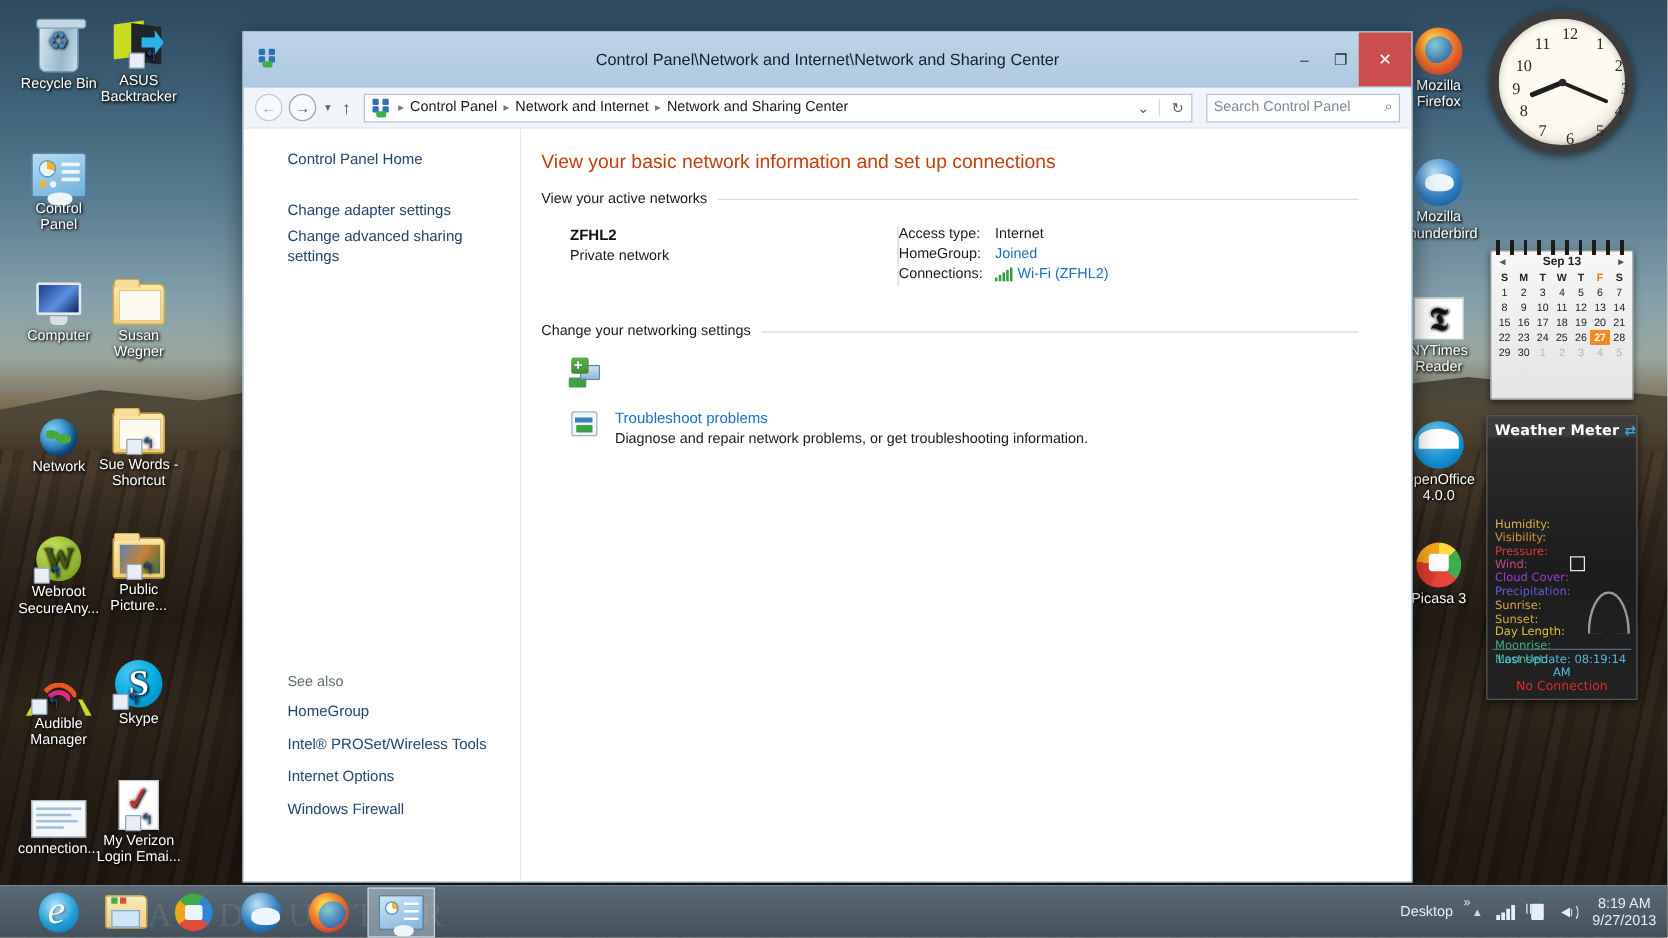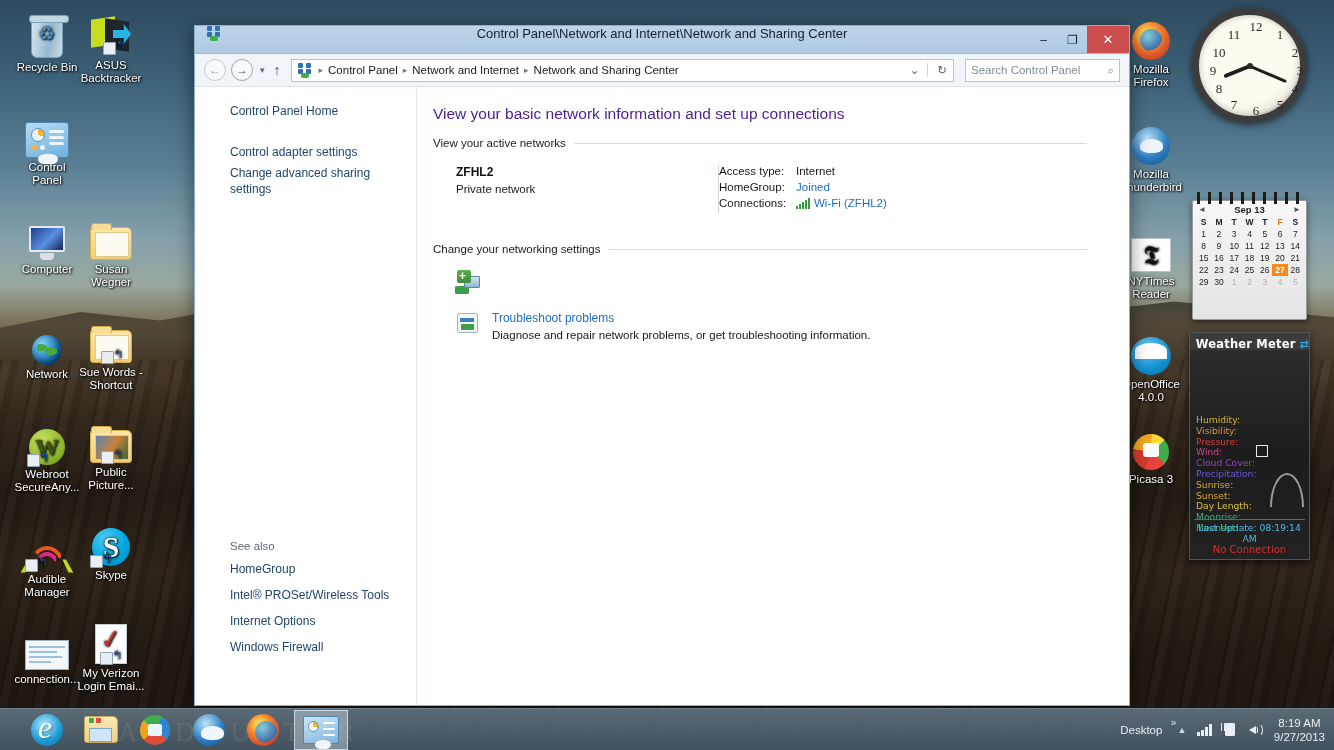--- a/index.html
+++ b/index.html
@@ -142,22 +142,22 @@
   #weather .sq{position:absolute;left:66px;top:112px;width:12px;height:12px;border:1.5px solid #e8e8e8;}
   #weather .arc{position:absolute;left:80px;top:140px;width:34px;height:34px;border:2px solid #9a9a9a;border-radius:50% 50% 0 0/100% 100% 0 0;border-bottom:none;}
   #weather .foot{position:absolute;left:4px;right:4px;bottom:4px;border-top:1px solid #4b6e86;padding-top:2px;text-align:center;}
   #weather .upd{color:#53b6e6;font-size:9.2px;}
   #weather .noconn{color:#e02b2b;font-size:10px;text-align:center;}
 
   
   #win{position:absolute;left:194px;top:25px;width:936px;height:681px;z-index:10;
     background:#fff;border:1px solid #8ab0d0;box-shadow:0 4px 18px rgba(0,0,0,.5);
     display:flex;flex-direction:column;}
-  #titlebar{height:28px;background:linear-gradient(#bdd4e8,#aec9e2);
-    display:flex;position:relative;border-bottom:1px solid #9cbada;}
+  #titlebar{height:44px;background:linear-gradient(#bdd4e8,#aec9e2);
+    display:flex;align-items:center;position:relative;border-bottom:1px solid #9cbada;}
   #titlebar .tb-icon{width:18px;height:18px;margin-left:11px;position:relative;}
   #titlebar .title{position:absolute;left:0;right:0;text-align:center;font-size:13px;color:#13202c;pointer-events:none;}
   #wbtns{margin-left:auto;display:flex;height:100%;}
   #wbtns .wb{width:29px;height:100%;display:flex;align-items:center;justify-content:center;color:#18242e;font-size:12px;}
   #wbtns .wb.close{width:42px;background:#cb4d4d;color:#fff;font-size:13px;}
 
   .neticon{position:relative;width:16px;height:15px;}
   .neticon i{position:absolute;width:5px;height:5px;background:#2f6fb5;border-radius:1px;}
   .neticon i:nth-child(1){left:1px;top:0}
   .neticon i:nth-child(2){left:9px;top:0}
@@ -178,21 +178,21 @@
 
   #body{flex:1;display:flex;min-height:0;background:#fff;}
   #nav{width:222px;border-right:1px solid #e2e8ed;padding:16px 0 0 35px;display:flex;flex-direction:column;}
   .navlink{font-size:12px;color:#22466e;margin-bottom:5px;line-height:16px;width:150px;cursor:pointer;}
   .navlink.spaced{margin-top:20px;}
   #seealso{margin-top:auto;padding-bottom:40px;}
   #seealso .sa-title{font-size:11.5px;color:#5f6b74;margin-bottom:9px;}
   #seealso .navlink{margin-bottom:10px;}
 
   #content{flex:1;padding:18px 42px 0 16px;overflow:hidden;}
-  #pgtitle{font-size:15.5px;color:#4c1d95;margin-bottom:14px;font-weight:normal;}
+  #pgtitle{font-size:15.5px;color:#c2410c;margin-bottom:14px;font-weight:normal;}
   .sechead{display:flex;align-items:center;gap:8px;font-size:11.5px;color:#1a1a1a;margin-bottom:16px;}
   .sechead .rule{flex:1;height:1px;background:#d6dce1;}
   .net-row{display:flex;gap:0;margin-bottom:6px;}
   .net-left{width:285px;padding-left:23px;}
   .net-name{font-size:12px;font-weight:bold;color:#111;margin-bottom:4px;}
   .net-type{font-size:11.5px;color:#1a1a1a;}
   .net-right{border-left:1px solid #cfd6dc;font-size:11.5px;color:#1a1a1a;}
   .net-right .r{display:flex;align-items:center;margin-bottom:4px;}
   .net-right .k{width:77px;}
   .lnk{color:#1b6ec2;cursor:pointer;}
@@ -549,21 +549,21 @@
       <div id="searchbox">
         <span>Search Control Panel</span>
         <span>⌕</span>
       </div>
     </div>
 
     <div id="body">
 
       <div id="nav">
         <div class="navlink">Control Panel Home</div>
-        <div class="navlink spaced">Control adapter settings</div>
+        <div class="navlink spaced">Change adapter settings</div>
         <div class="navlink">Change advanced sharing settings</div>
         <div id="seealso">
           <div class="sa-title">See also</div>
           <div class="navlink">HomeGroup</div>
           <div class="navlink" style="width:180px">Intel® PROSet/Wireless Tools</div>
           <div class="navlink">Internet Options</div>
           <div class="navlink">Windows Firewall</div>
         </div>
       </div>
 

